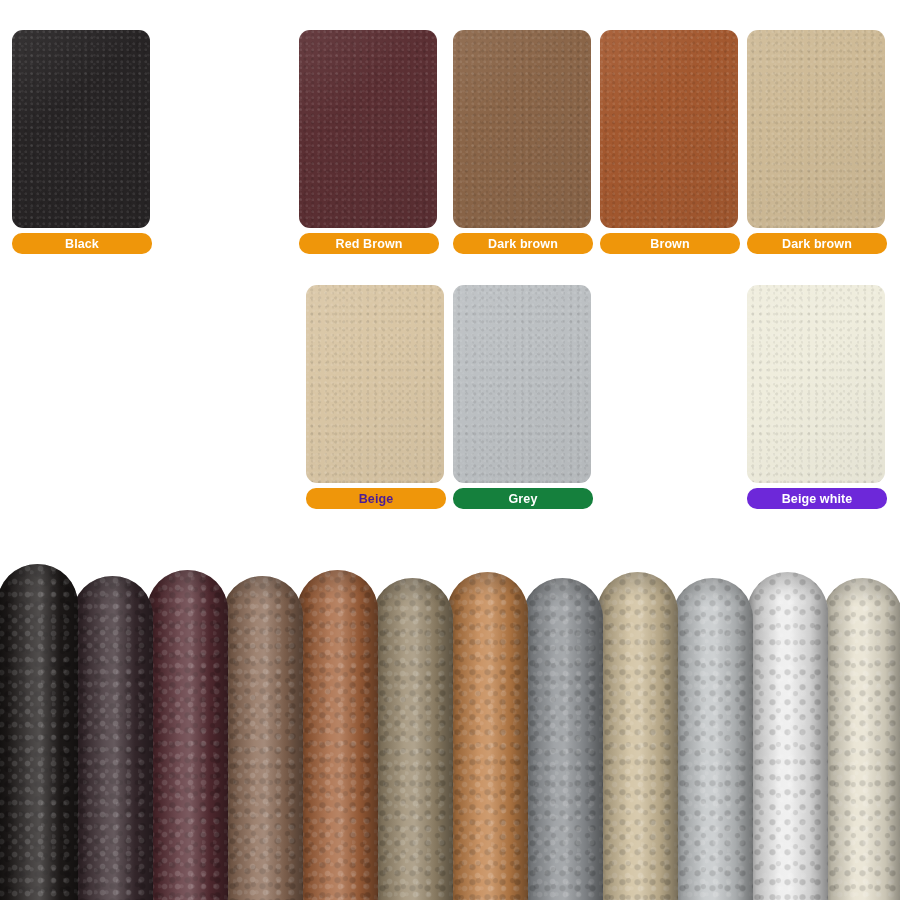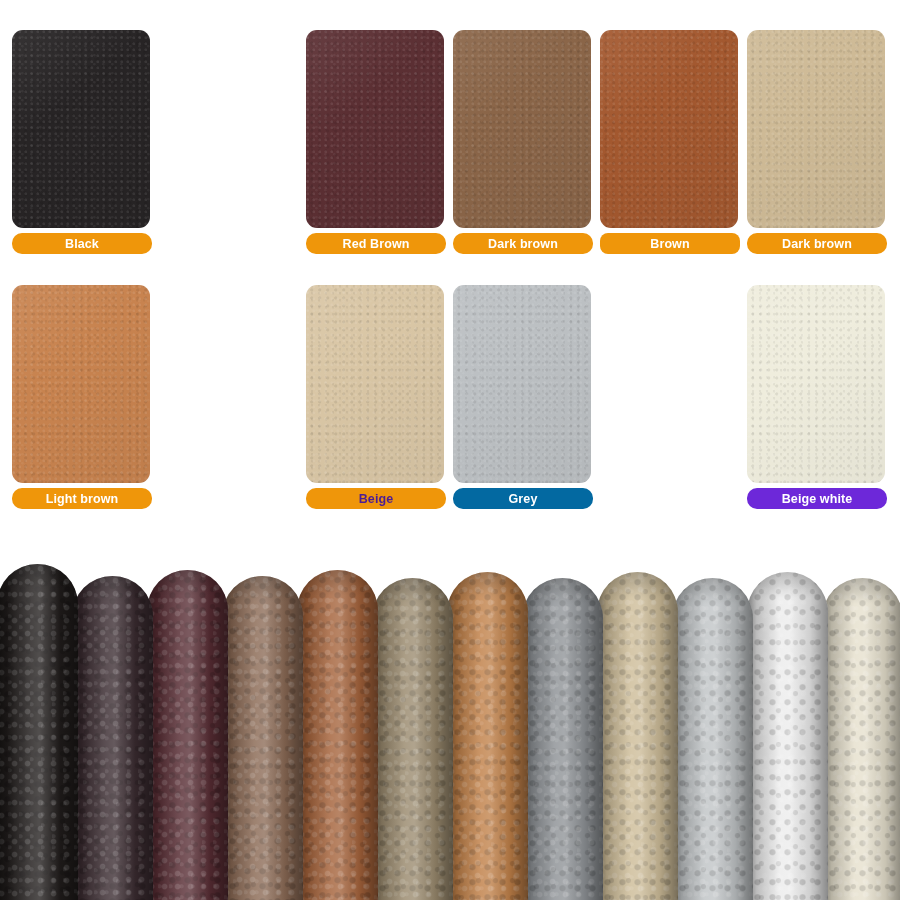--- a/index.html
+++ b/index.html
@@ -150,50 +150,46 @@
 </head>
 <body>
 
 <div id="swatch-grid">
 
   <div class="swatch-row row-0">
     <div class="swatch-cell" style="left:12px">
       <div class="swatch-chip" style="background-color: rgb(39, 36, 37);"></div>
       <div class="swatch-label" style="background: rgb(239, 150, 10); color: rgb(255, 255, 255);">Black</div>
     </div>
-    <div class="swatch-cell" style="left:306px">
+    <div class="swatch-cell" style="left:299px">
       <div class="swatch-chip" style="background-color: rgb(91, 47, 51);"></div>
       <div class="swatch-label" style="background: rgb(239, 150, 10); color: rgb(255, 255, 255);">Red Brown</div>
     </div>
     <div class="swatch-cell" style="left:453px">
       <div class="swatch-chip" style="background-color: rgb(138, 101, 72);"></div>
       <div class="swatch-label" style="background: rgb(239, 150, 10); color: rgb(255, 255, 255);">Dark brown</div>
     </div>
     <div class="swatch-cell" style="left:600px">
       <div class="swatch-chip" style="background-color: rgb(163, 88, 47);"></div>
-      <div class="swatch-label" style="background: rgb(239, 150, 10); color: rgb(255, 255, 255); border-radius: 8px;">Brown</div>
+      <div class="swatch-label" style="background: rgb(239, 150, 10); color: rgb(255, 255, 255);">Brown</div>
     </div>
     <div class="swatch-cell" style="left:747px">
       <div class="swatch-chip" style="background-color: rgb(206, 186, 150);"></div>
       <div class="swatch-label" style="background: rgb(239, 150, 10); color: rgb(255, 255, 255);">Dark brown</div>
     </div>
   </div>
 
   <div class="swatch-row row-1">
-    <div class="swatch-cell" style="left:12px">
-      <div class="swatch-chip" style="background-color: rgb(200, 131, 79);"></div>
-      <div class="swatch-label" style="background: rgb(239, 150, 10); color: rgb(255, 255, 255);">Light brown</div>
-    </div>
     <div class="swatch-cell" style="left:306px">
       <div class="swatch-chip" style="background-color: rgb(217, 198, 165);"></div>
       <div class="swatch-label" style="background: rgb(239, 150, 10); color: #4c1d95;">Beige</div>
     </div>
     <div class="swatch-cell" style="left:453px">
       <div class="swatch-chip" style="background-color: rgb(188, 192, 195);"></div>
-      <div class="swatch-label" style="background: #0369a1; color: rgb(255, 255, 255); text-align: right;">Grey</div>
+      <div class="swatch-label" style="background: #15803d; color: rgb(255, 255, 255); text-align: right;">Grey</div>
     </div>
     <div class="swatch-cell" style="left:747px">
       <div class="swatch-chip" style="background-color: rgb(239, 237, 221);"></div>
       <div class="swatch-label" style="background: #6d28d9; color: rgb(255, 255, 255);">Beige white</div>
     </div>
   </div>
 </div>
 
 <div id="rolls-photo">
     <div class="roll" style="left: -3px; width: 81px; height: 336px; background-color: rgb(32, 28, 27); z-index: 100;">

